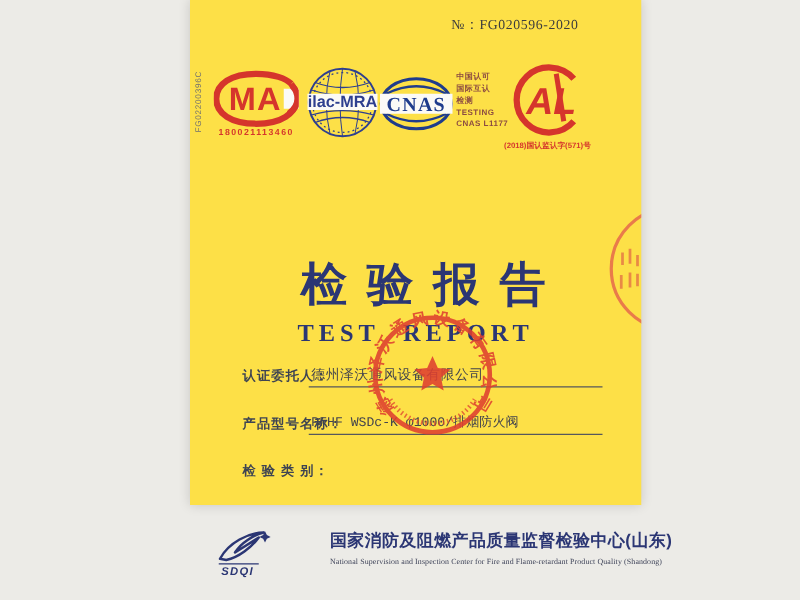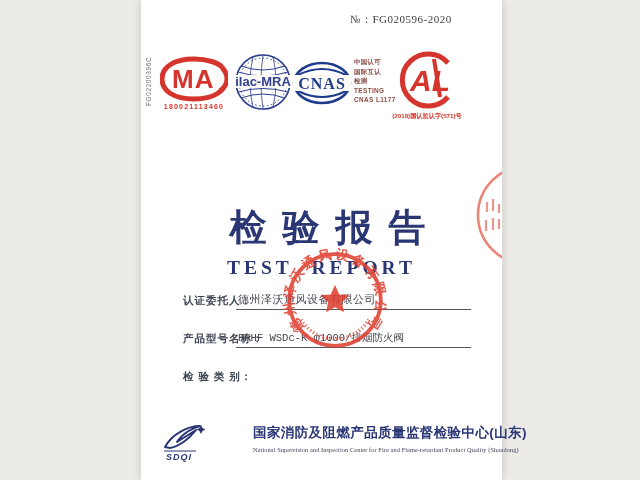--- a/index.html
+++ b/index.html
@@ -2,22 +2,22 @@
 <html><head>
 <meta charset="utf-8">
 <style>
   html,body{margin:0;padding:0;}
   body{
     width:640px;height:480px;position:relative;overflow:hidden;
     background:#ecebe7;
     font-family:"Liberation Sans", sans-serif;
   }
   .page{
-    position:absolute;left:141px;top:0;width:361px;height:480px;
-    background:#ffffff;box-shadow:0 0 9px rgba(0,0,0,.16);
+    position:absolute;left:152px;top:0;width:361px;height:404px;
+    background:#fde047;box-shadow:0 0 9px rgba(0,0,0,.16);
   }
   .abs{position:absolute;}
   
   .serial{
     left:209px;top:12px;font-family:"Liberation Serif", serif;
     font-size:11px;color:#3d3d3d;letter-spacing:.5px;white-space:nowrap;
   }
   
   .side-code{
     left:4px;top:36px;height:70px;

